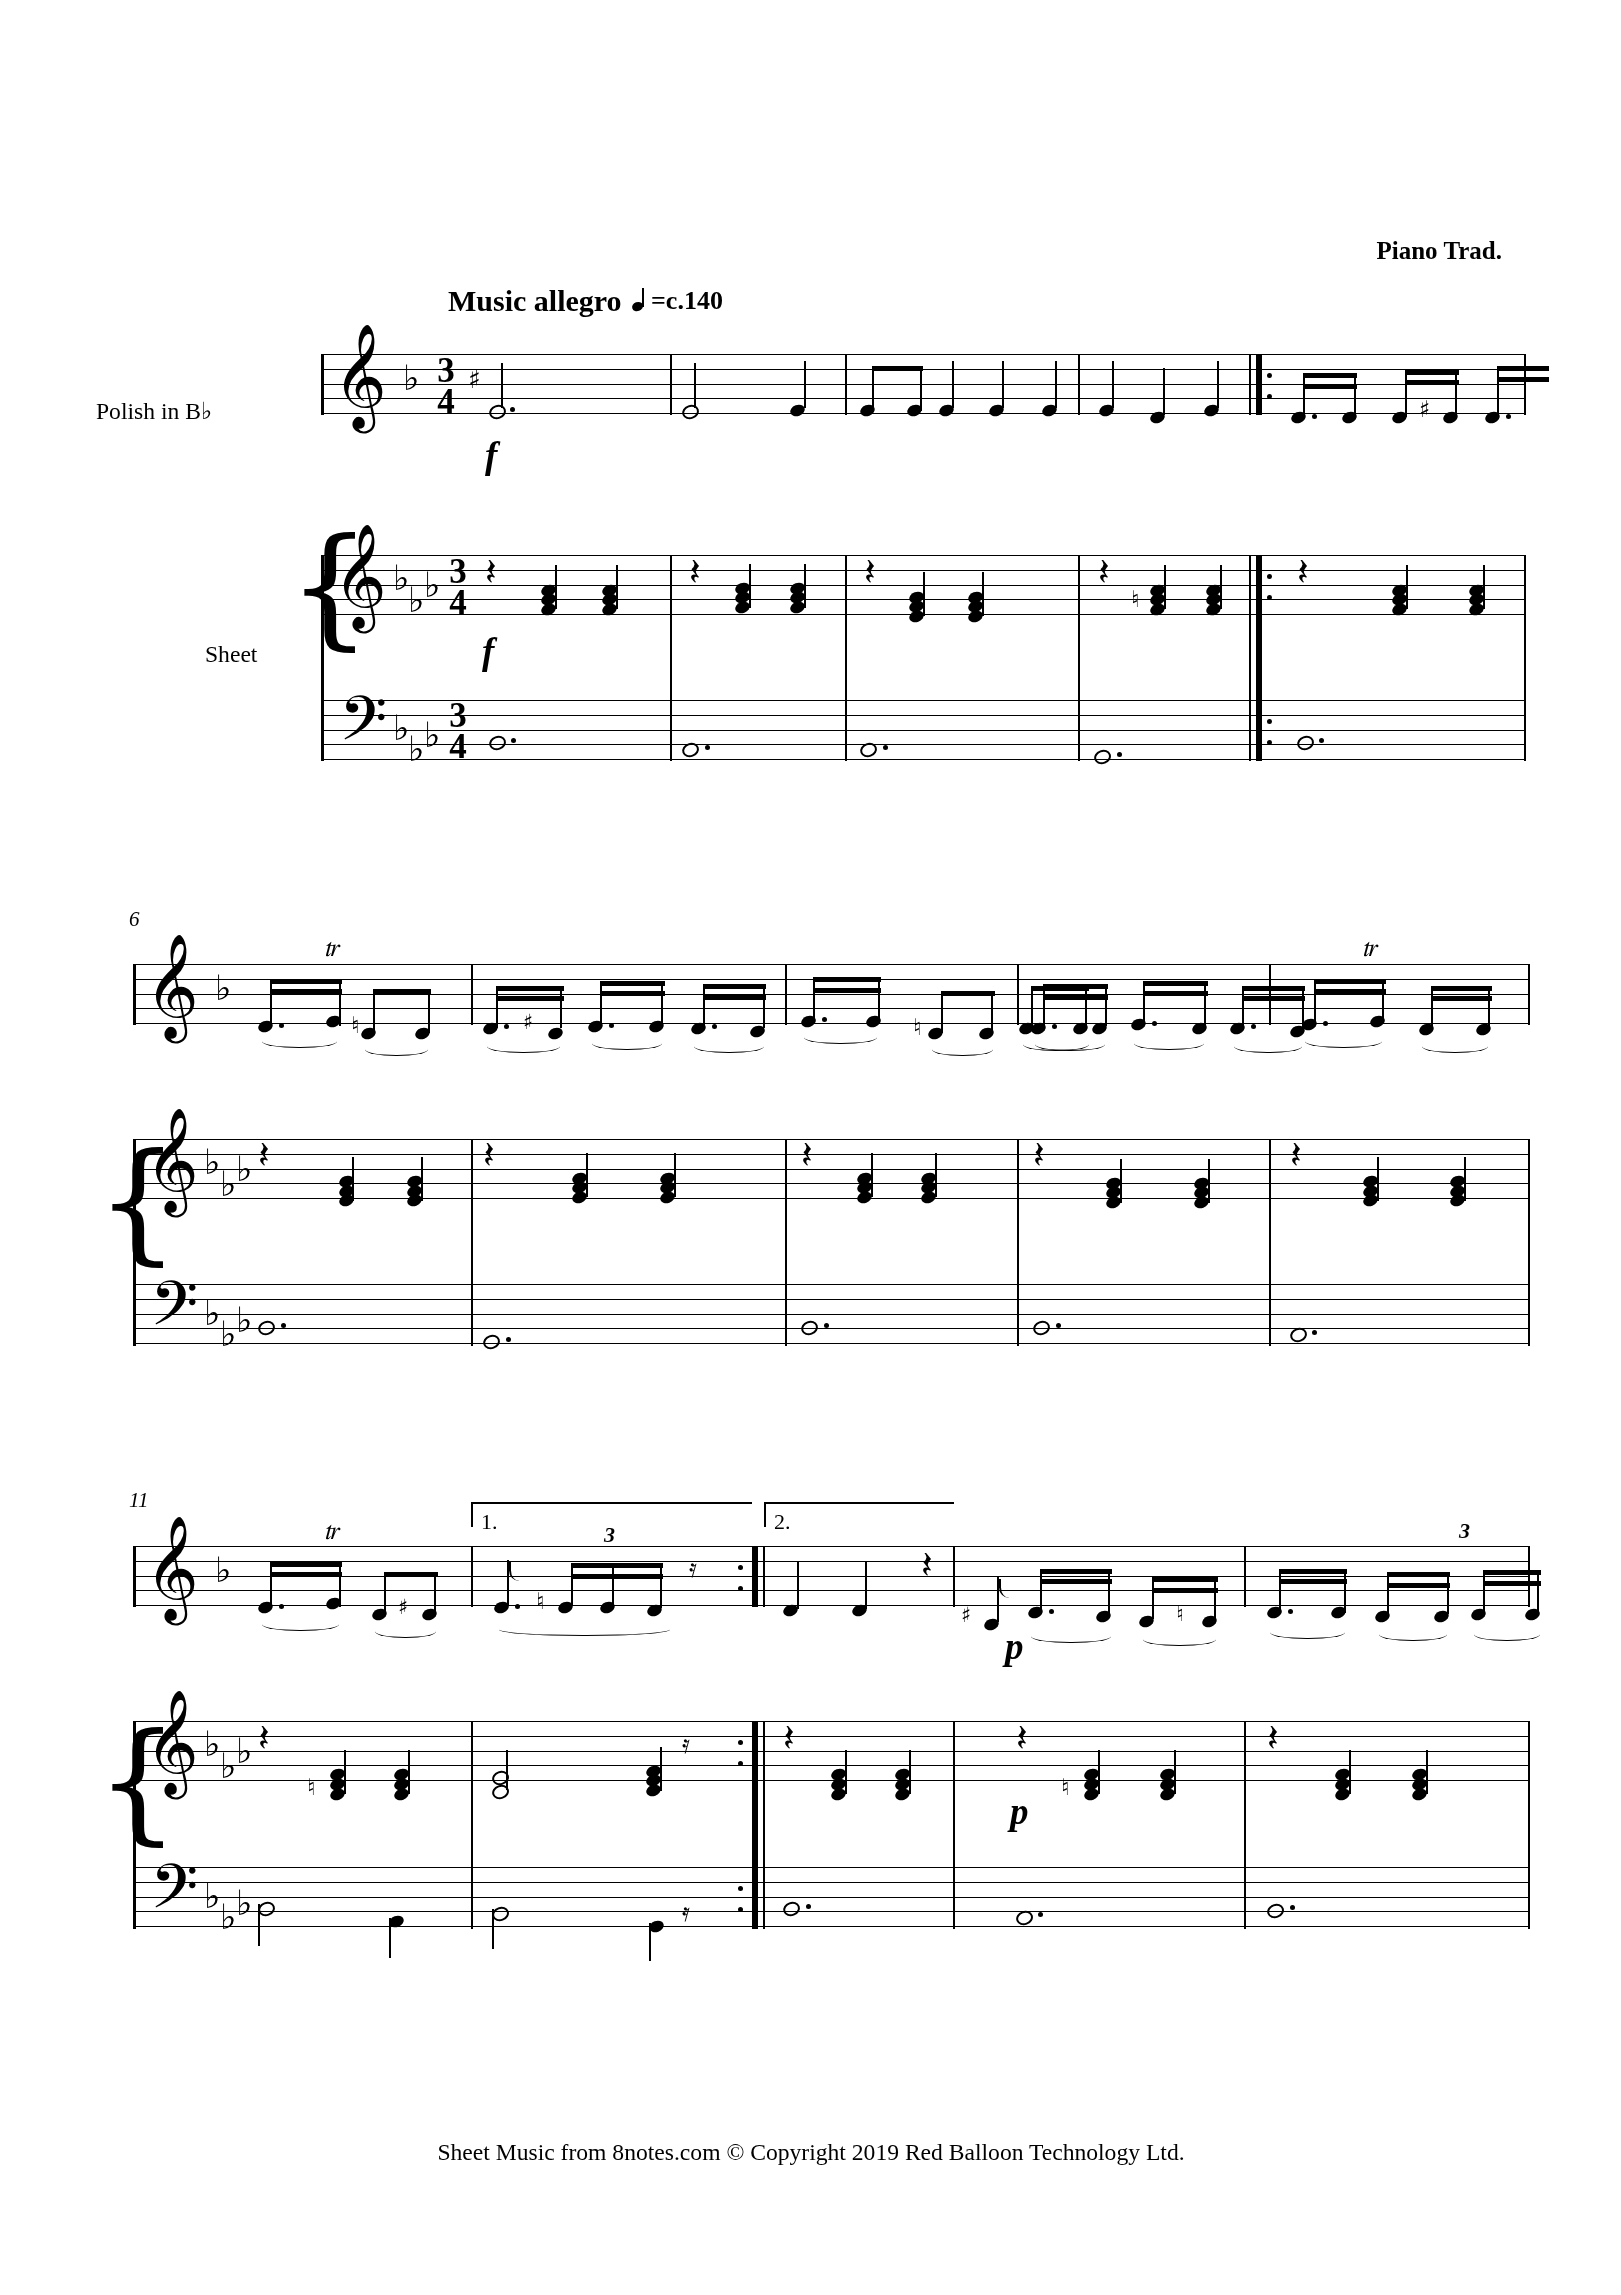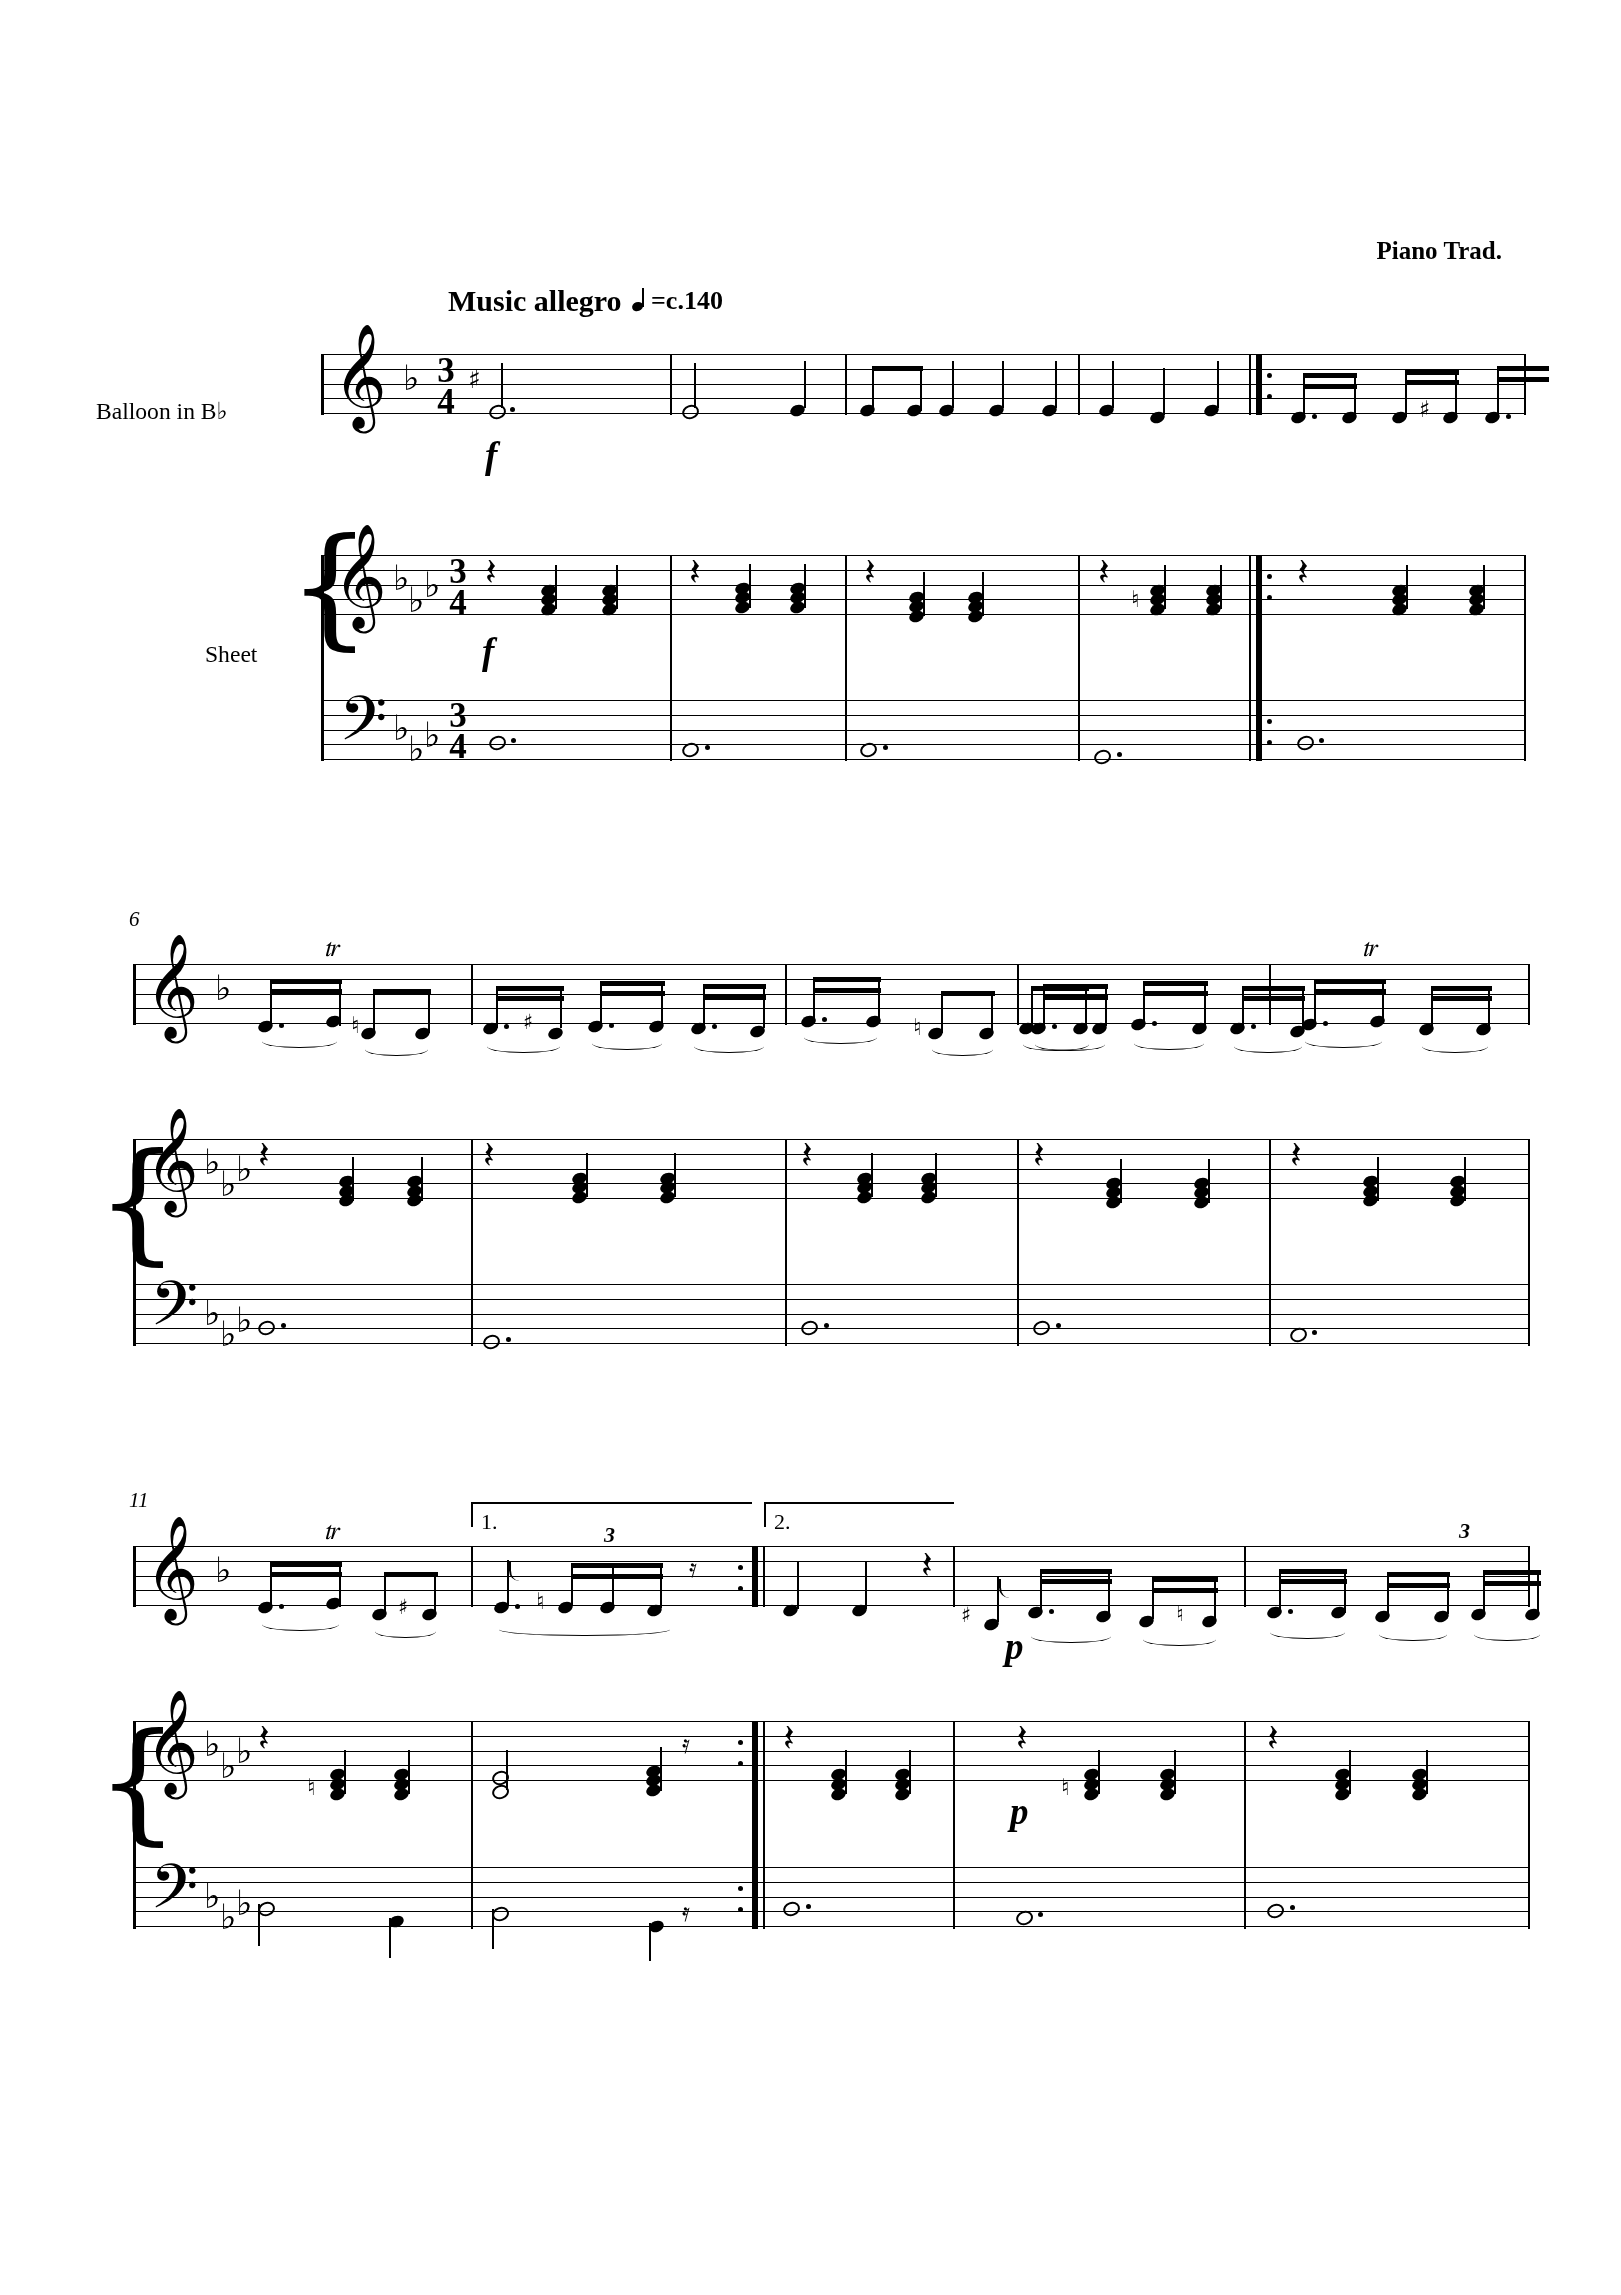--- a/index.html
+++ b/index.html
@@ -105,21 +105,21 @@
 
   <div class="tempo">
     <span>Music allegro</span>
     <span class="qnote"></span>
     <span class="bpm">=c.140</span>
   </div>
 
   <div>
 
     <div class="instr-label" style="top:397px;left:96px;">
-      <span>Balloon in B</span><span>♭</span>
+      <span>Polish in B</span><span>♭</span>
     </div>
     <div class="piano-label" style="top:641px;left:205px;">Sheet</div>
     <div class="brace" style="top:528px;left:288px;">{</div>
 
     <div class="staff" style="top:354px;left:321px;width:1204px;height:61px;">
       <div class="ln" style="top:0px;"></div>
       <div class="ln" style="top:15px;"></div>
       <div class="ln" style="top:30px;"></div>
       <div class="ln" style="top:44px;"></div>
       <div class="ln" style="top:59px;"></div>
@@ -803,15 +803,16 @@
 
       <div class="nh open" style="top:1902px;left:783px;"></div>
         <div class="dot" style="top:1904px;left:806px;"></div>
       <div class="nh open" style="top:1911px;left:1016px;"></div>
         <div class="dot" style="top:1912px;left:1038px;"></div>
       <div class="nh open" style="top:1904px;left:1267px;"></div>
         <div class="dot" style="top:1905px;left:1290px;"></div>
     </div>
   </div>
 
+  <div class="footer">Sheet Music from 8notes.com © Copyright 2019 Red Balloon Technology Ltd.</div>
 
 </div>
 
 
 </body></html>

